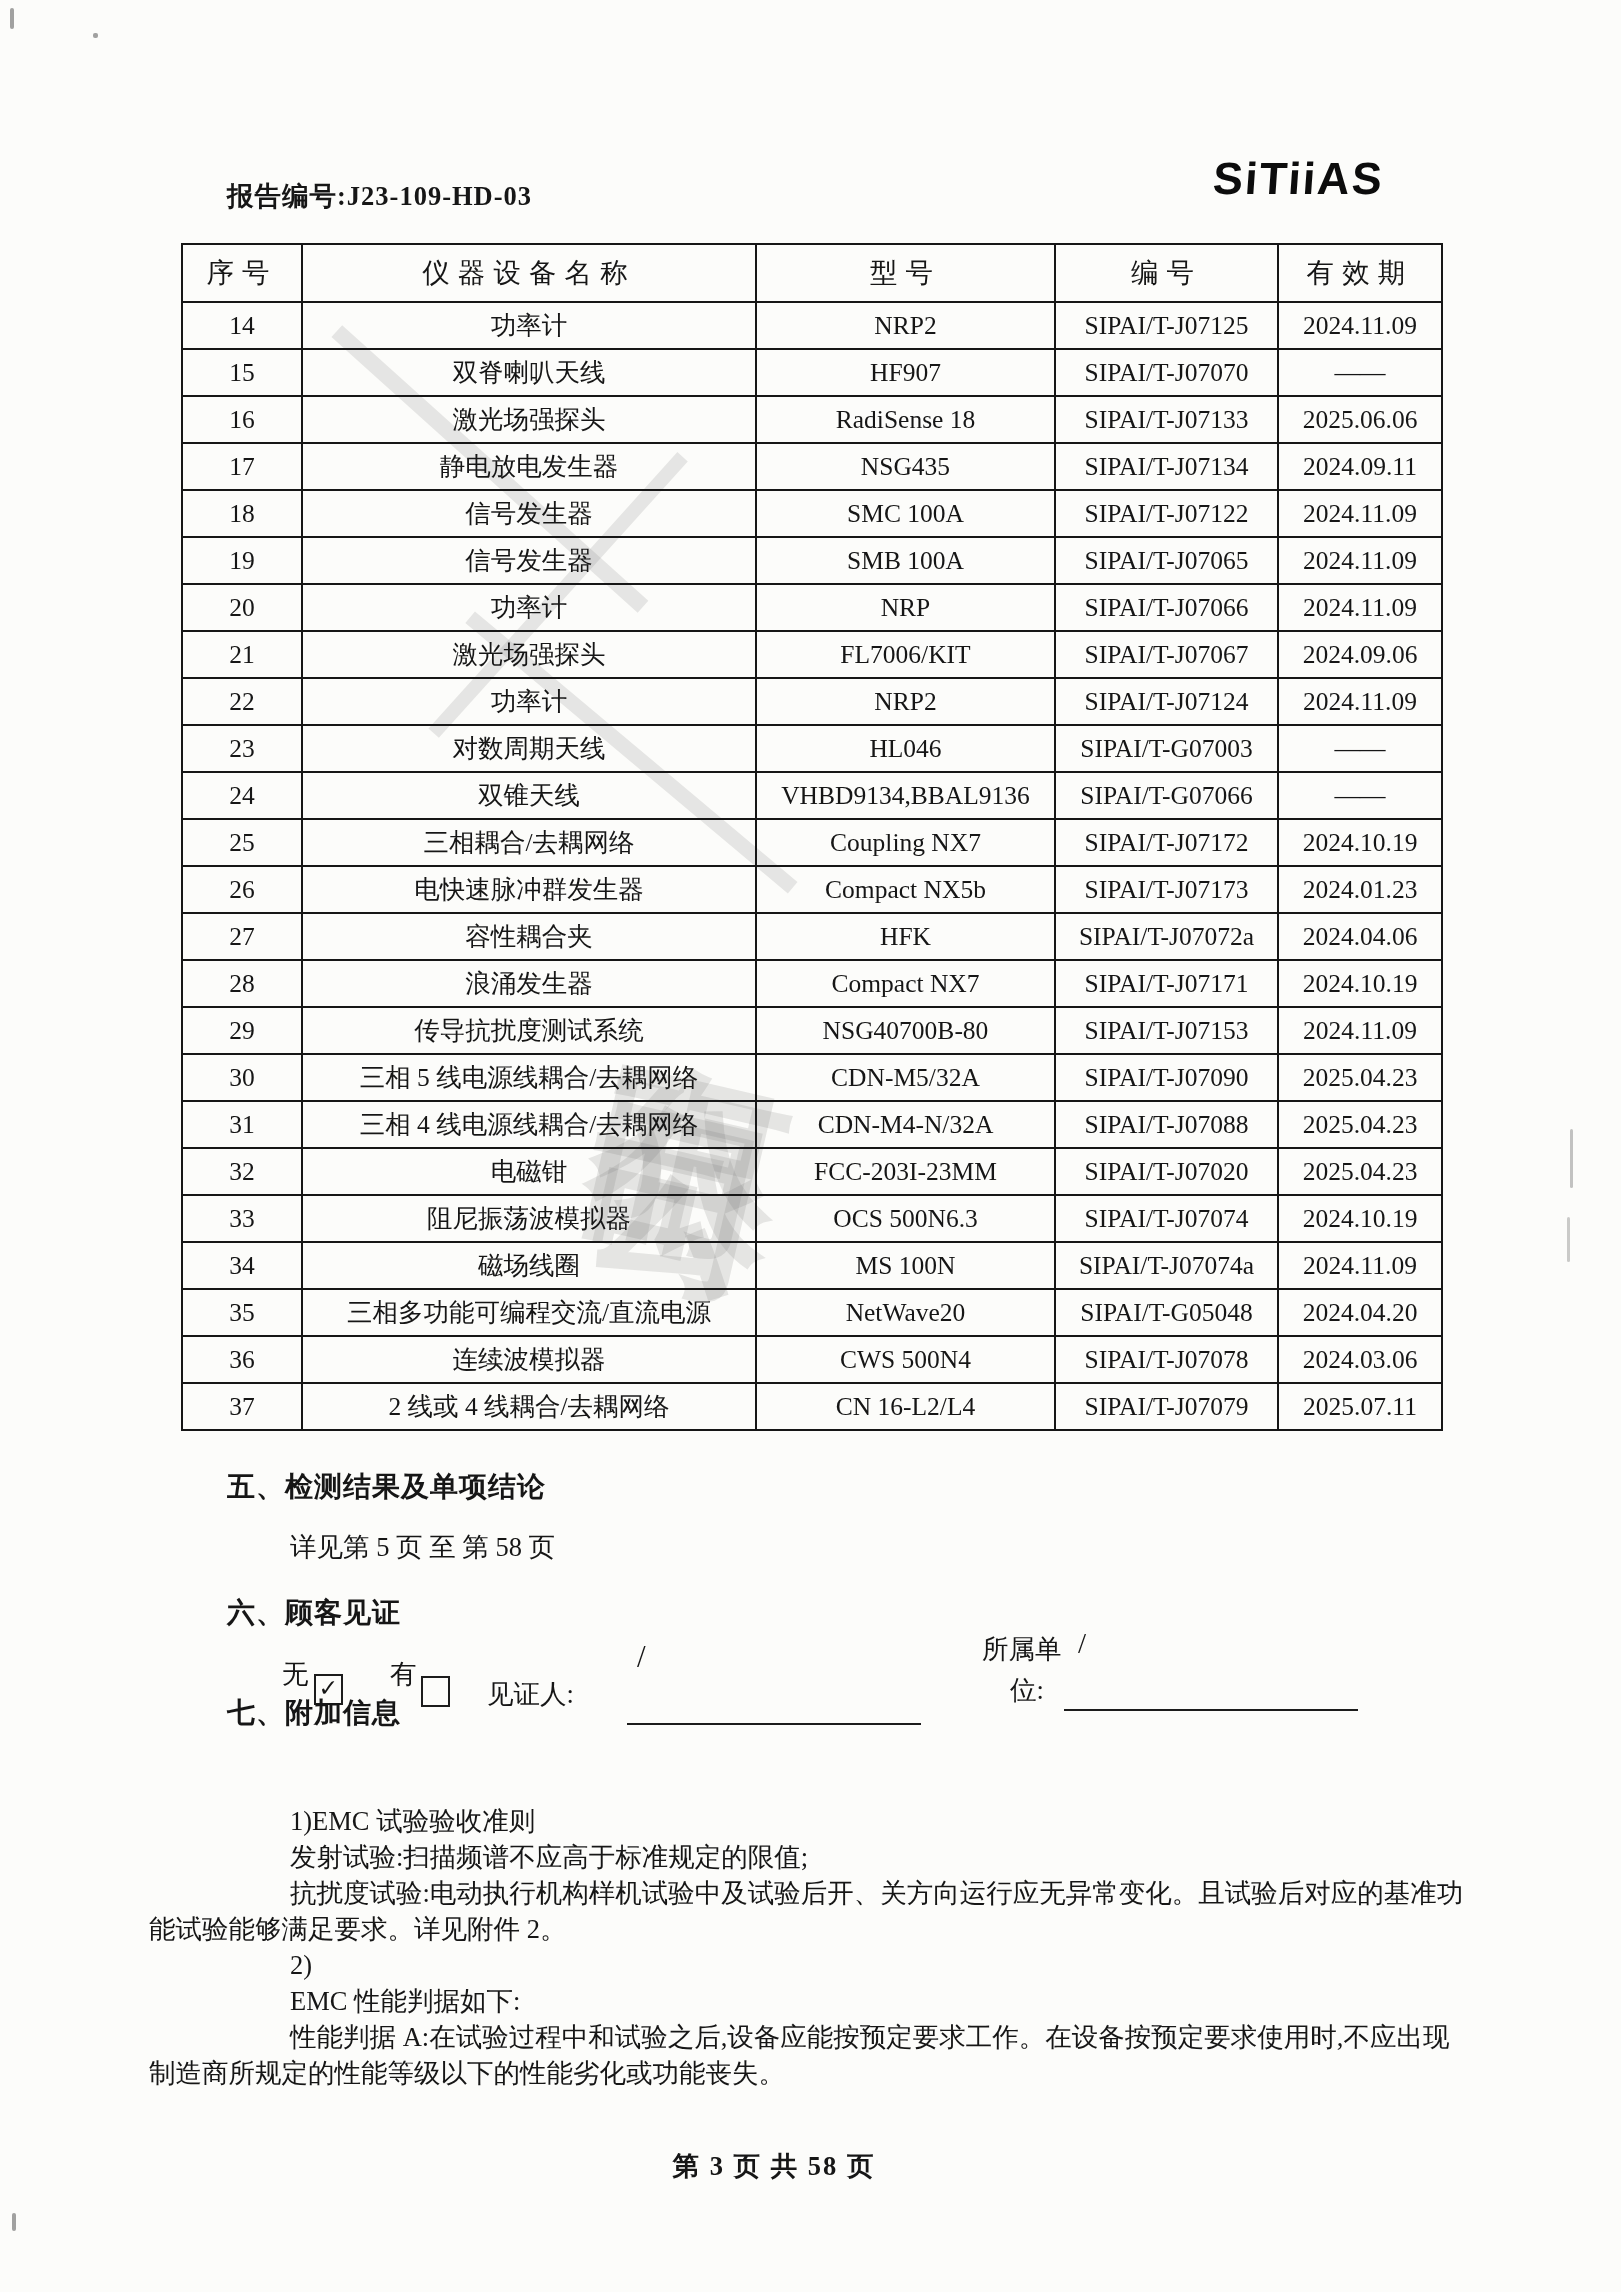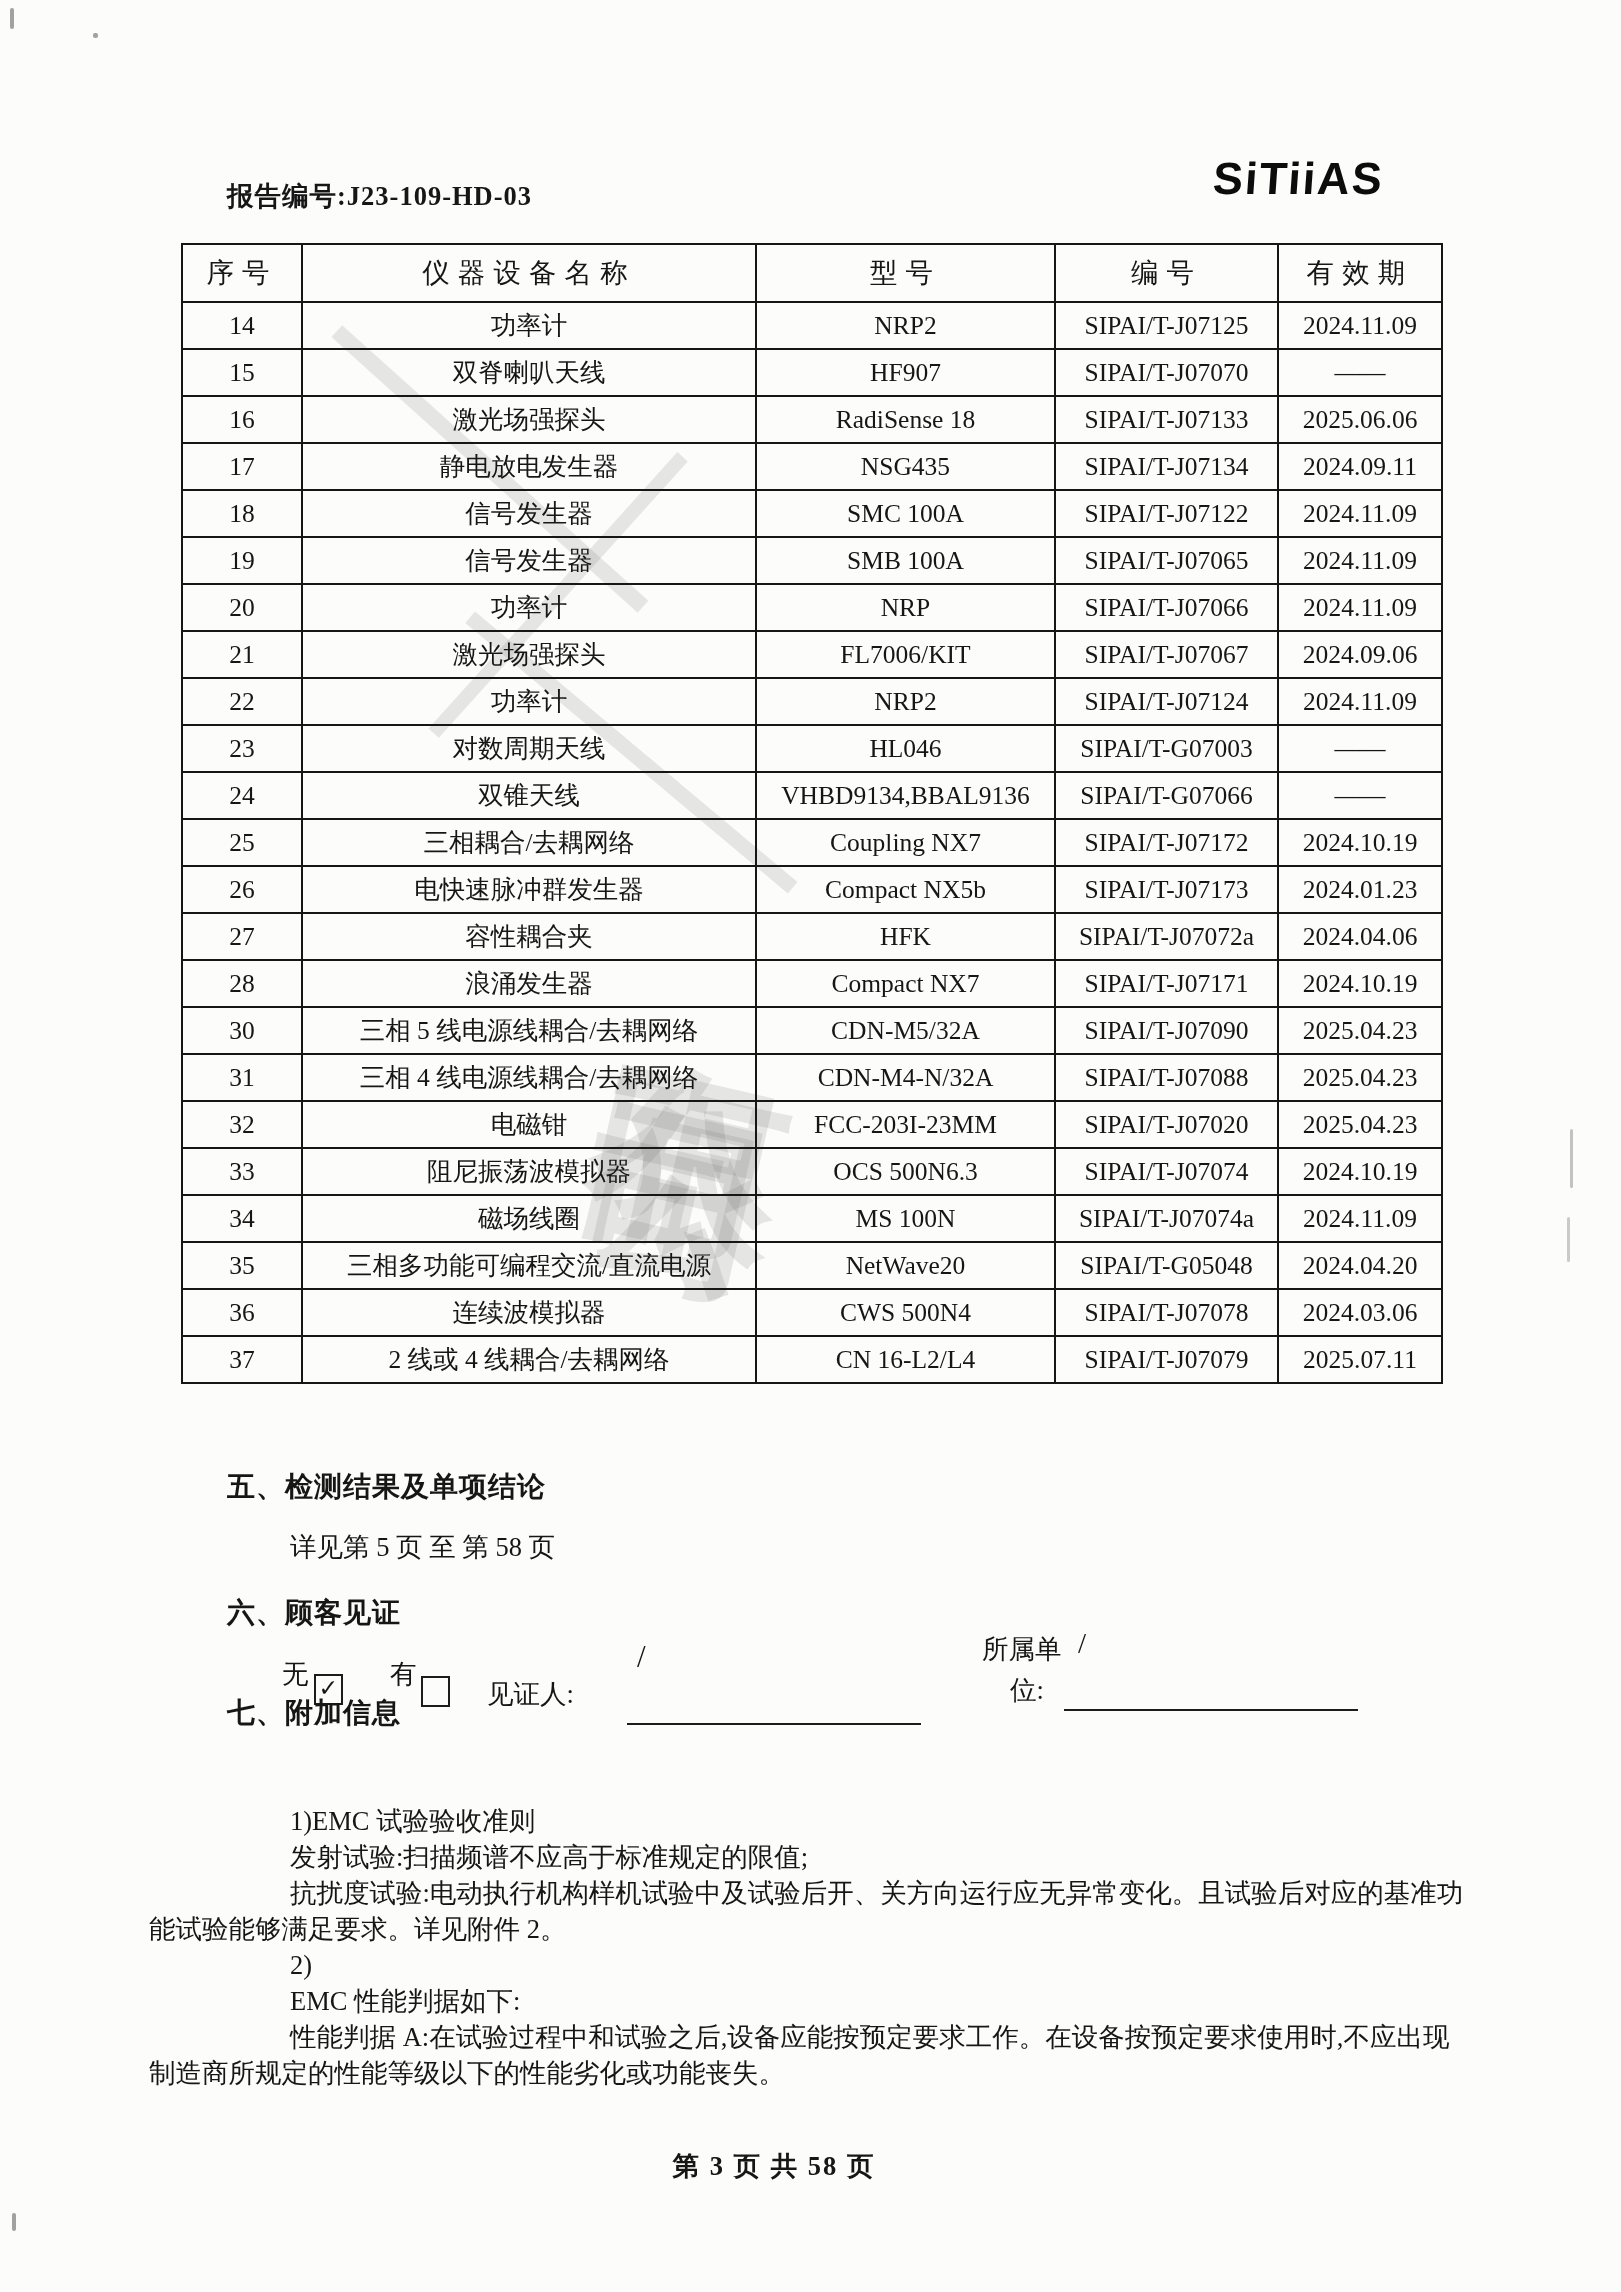--- a/index.html
+++ b/index.html
@@ -244,20 +244,27 @@
           <td>2024.04.06</td>
         </tr>
         <tr>
           <td>28</td>
           <td>浪涌发生器</td>
           <td>Compact NX7</td>
           <td>SIPAI/T-J07171</td>
           <td>2024.10.19</td>
         </tr>
         <tr>
+          <td>29</td>
+          <td>传导抗扰度测试系统</td>
+          <td>NSG40700B-80</td>
+          <td>SIPAI/T-J07153</td>
+          <td>2024.11.09</td>
+        </tr>
+        <tr>
           <td>30</td>
           <td>三相 5 线电源线耦合/去耦网络</td>
           <td>CDN-M5/32A</td>
           <td>SIPAI/T-J07090</td>
           <td>2025.04.23</td>
         </tr>
         <tr>
           <td>31</td>
           <td>三相 4 线电源线耦合/去耦网络</td>
           <td>CDN-M4-N/32A</td>

